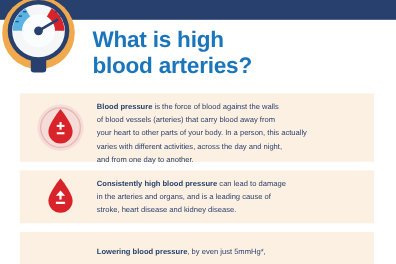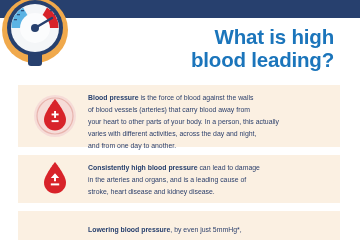--- a/index.html
+++ b/index.html
@@ -23,21 +23,21 @@
   }
   .logo svg { display:block; width:78px; height:78px; }
 
   
   .title {
     position:absolute; left:84px; top:26px; width:250px;
     color:#1b75bb;
     font-size:20.5px; font-weight:bold; line-height:1.12;
     letter-spacing:-0.2px;
   }
-  .title .ln { display:block; white-space:nowrap;text-align:right; }
+  .title .ln { display:block; white-space:nowrap; }
 
   
   .card {
     position:absolute; left:18px;
     background:#fbf0e2;
     display:block;
   }
   .card .bg {
     position:absolute; inset:0; background:#fbf0e2;
     -webkit-clip-path: polygon(0 0, 100% 0, 96.5% 100%, 0 100%);
@@ -89,21 +89,21 @@
         <rect x="23" y="14" width="3" height="1.3"></rect>
         <rect x="52" y="14" width="3" height="1.3"></rect>
         <rect x="56" y="18" width="3" height="1.3"></rect>
         <rect x="59" y="23" width="3" height="1.3"></rect>
       </g>
     </svg>
   </div>
 
   <div class="title">
     <span class="ln">What is high</span>
-    <span class="ln">blood leading?</span>
+    <span class="ln">blood arteries?</span>
   </div>
 
   <div class="card" id="card1">
     <div class="bg"></div>
     <div class="card-icon">
       <svg viewBox="0 0 46 46" xmlns="http://www.w3.org/2000/svg">
         <circle cx="23" cy="23" r="21" fill="#f6dcd8"></circle>
         <circle cx="23" cy="23" r="18" fill="none" stroke="#e8b4ae" stroke-width="1.2"></circle>
         <path d="M23 6 C23 6 34 19.5 34 26.5 A11 11 0 0 1 12 26.5 C12 19.5 23 6 23 6 Z" fill="#d8232a"></path>
         <rect x="19.6" y="20.5" width="7" height="1.9" fill="#ffffff"></rect>

